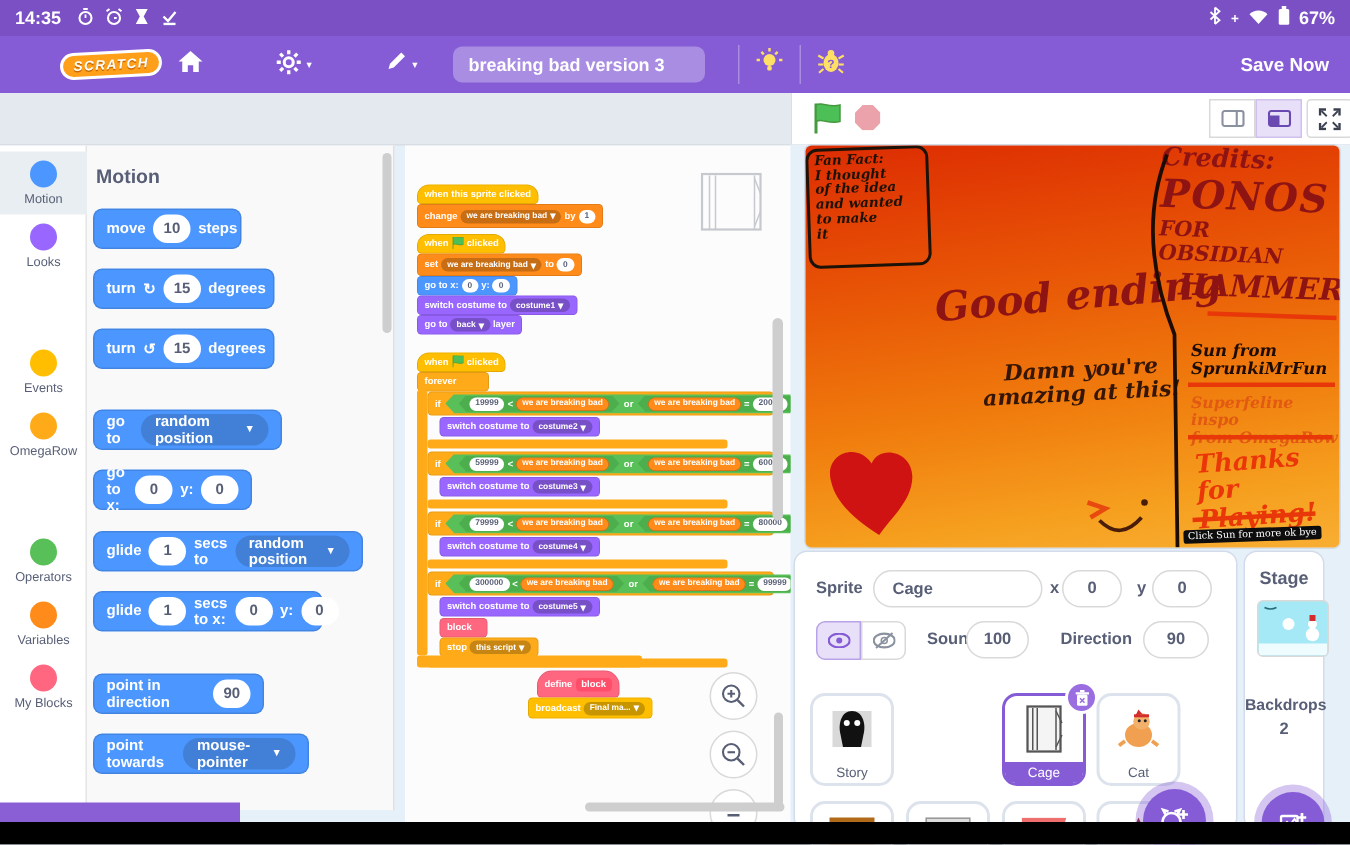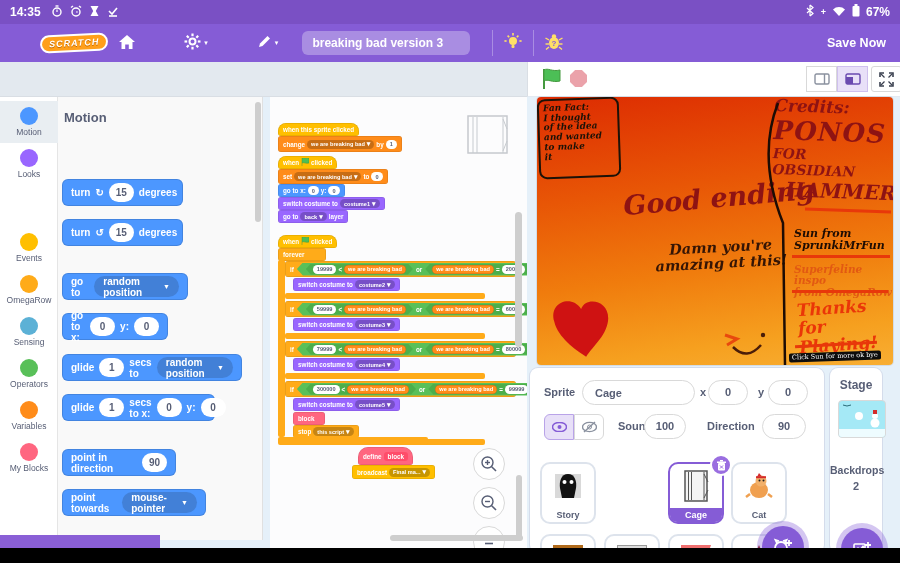--- a/index.html
+++ b/index.html
@@ -76,21 +76,21 @@
   .hand{position:absolute;font-family:"DejaVu Serif",serif;font-style:italic;white-space:pre-line;line-height:1.08}
   .chip{background:#0d0d0d;color:#fff;border-radius:2px;padding:1px 3px;font-style:normal}
 
   
   #spritepanel{position:absolute;left:530px;top:368px;width:294px;height:185px;background:#fff;border-radius:8px;box-shadow:0 0 0 1px #d4dceb}
   .inp{border:1px solid #d9d9d9;border-radius:999px;height:25px;font-weight:bold;color:#575e75;text-align:center;font-size:11px;background:#fff;outline:none}
   .eyebtn{position:absolute;width:30px;height:26px;background:#fff;border:1px solid #d9d9d9;display:flex;align-items:center;justify-content:center}
   .eyebtn.sel{background:#e8e0f8;border-color:#b9a3e8}
   .tile{position:absolute;width:56px;height:62px;border:2px solid #dde3ec;border-radius:10px;background:#fff;
     display:flex;flex-direction:column;align-items:center;justify-content:flex-end;overflow:visible}
-  .tile .tname{font-size:9px;color:#575e75;font-weight:bold;width:100%;text-align:center;padding:2px 0;border-radius:0 0 7px 7px;
+  .tile .tname{font-size:9px;color:#575e75;font-weight:normal;width:100%;text-align:center;padding:2px 0;border-radius:0 0 7px 7px;
     white-space:nowrap;overflow:hidden;text-overflow:ellipsis}
   .tile.sel{border-color:#855cd6}
   .tile.sel .tname{background:#855cd6;color:#fff}
   .tile .timg{flex:1;display:flex;align-items:center;justify-content:center;width:100%}
 
   #stagepanel{position:absolute;left:830px;top:368px;width:52px;height:185px;background:#fff;border-radius:8px;box-shadow:0 0 0 1px #d4dceb;text-align:center}
 
   .addbtn{position:absolute;width:42px;height:42px;border-radius:50%;background:#855cd6;box-shadow:0 0 0 5px rgba(133,92,214,.35);
     display:flex;align-items:center;justify-content:center;color:#fff;font-size:18px;font-weight:bold}
 
@@ -236,41 +236,42 @@
         <span class="t">Looks</span>
       </div>
     <div class="cat" style="top:130px">
         <span class="dot" style="background:#ffbf00"></span>
         <span class="t">Events</span>
       </div>
     <div class="cat" style="top:172px">
         <span class="dot" style="background:#ffab19"></span>
         <span class="t">OmegaRow</span>
       </div>
-    <div class="cat" style="top:214px">
-        <span class="dot" style="background:#5cb1d6"></span>
-        <span class="t">Sensing</span>
-      </div>
     <div class="cat" style="top:256px">
         <span class="dot" style="background:#59c059"></span>
         <span class="t">Operators</span>
       </div>
     <div class="cat" style="top:298px">
         <span class="dot" style="background:#ff8c1a"></span>
         <span class="t">Variables</span>
       </div>
     <div class="cat" style="top:340px">
         <span class="dot" style="background:#ff6680"></span>
         <span class="t">My Blocks</span>
       </div>
   </div>
 
   <div id="palette">
     <h3>Motion</h3>
 
+    <div class="pb" style="left:4px;top:42px;width:99px">
+      <span>move</span>
+        <span class="poval">10</span>
+        <span>steps</span>
+    </div>
     <div class="pb" style="left:4px;top:82px;width:121px">
       <span>turn</span>
         <span>↻</span>
         <span class="poval">15</span>
         <span>degrees</span>
     </div>
     <div class="pb" style="left:4px;top:122px;width:121px">
       <span>turn</span>
         <span>↺</span>
         <span class="poval">15</span>

